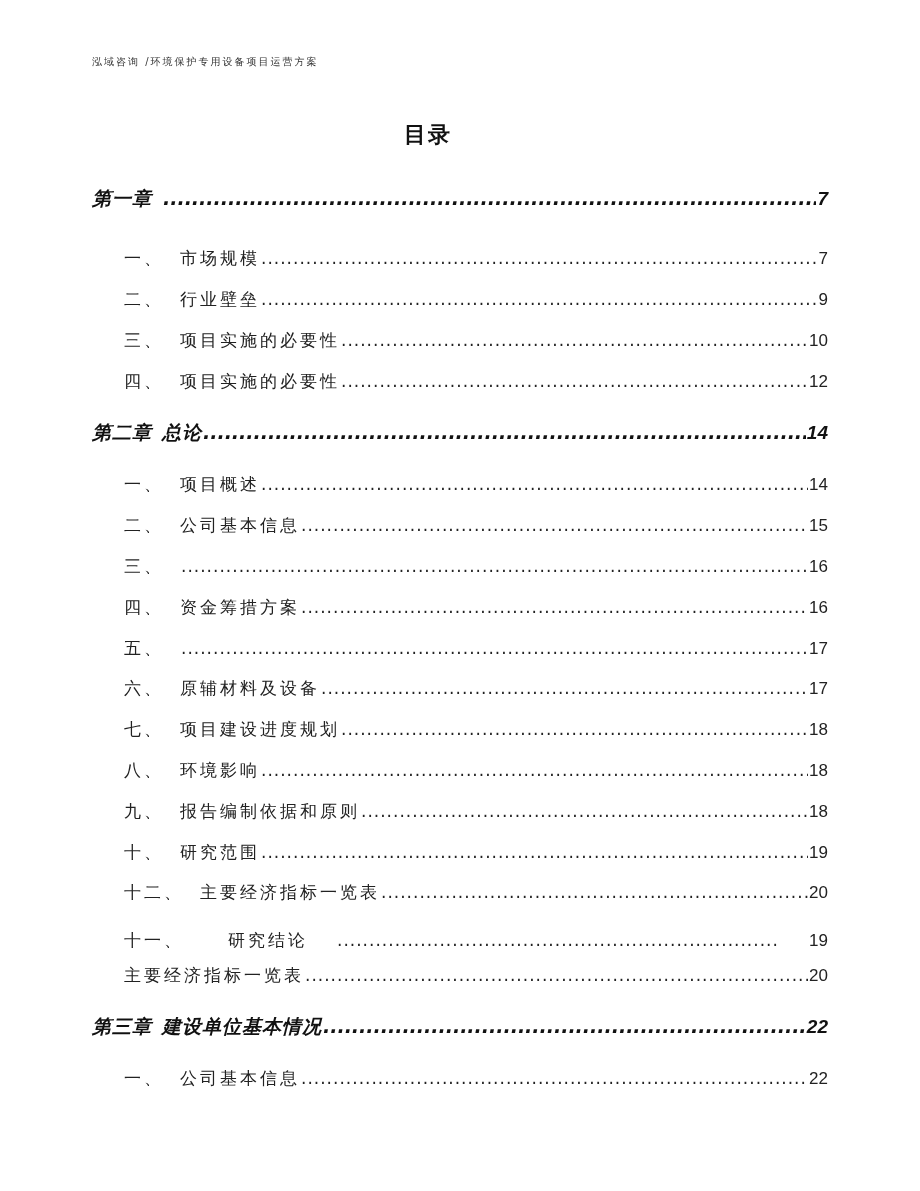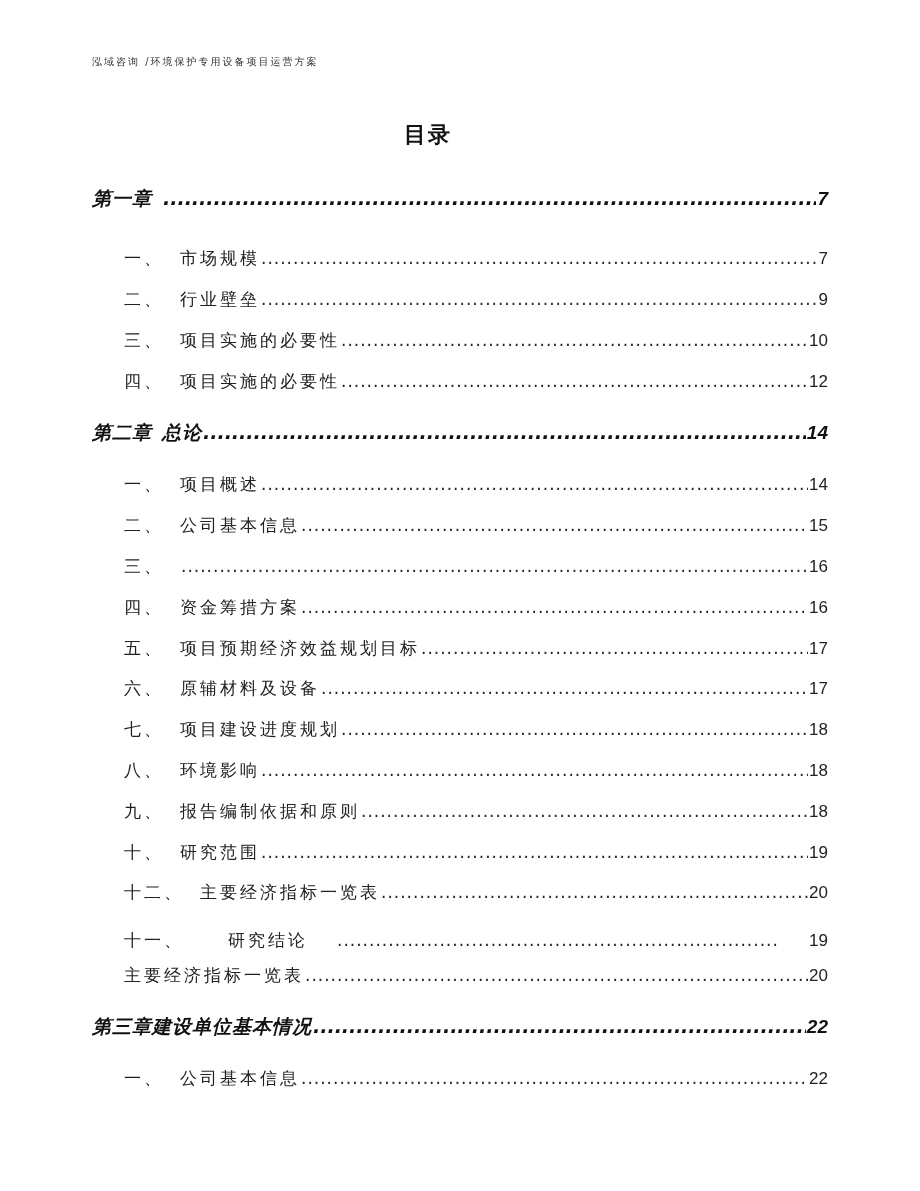--- a/index.html
+++ b/index.html
@@ -78,21 +78,20 @@
       <span class="page">16</span>
     </div>
     <div class="entry section" style="top: 596px;">
       <span class="sec-num">四、</span>
       <span>资金筹措方案</span>
       <span class="dots"></span>
       <span class="page">16</span>
     </div>
     <div class="entry section" style="top: 637px;">
       <span class="sec-num">五、</span>
-      <span>项目预期经济效益规划目标</span>
       <span class="dots"></span>
       <span class="page">17</span>
     </div>
     <div class="entry section" style="top: 677px;">
       <span class="sec-num">六、</span>
       <span>原辅材料及设备</span>
       <span class="dots"></span>
       <span class="page">17</span>
     </div>
     <div class="entry section" style="top: 718px;">
@@ -130,21 +129,21 @@
       <span>主要经济指标一览表</span>
       <span class="dots"></span>
       <span class="page">20</span>
     </div>
     <div class="entry plain" style="top: 964px;">
       <span>主要经济指标一览表</span>
       <span class="dots"></span>
       <span class="page">20</span>
     </div>
     <div class="entry chapter" style="top: 1014px;">
-      <span class="" style=" text-align: center;">第三章</span>
+      <span class="" style="margin-right: 10px; text-align: center;">第三章</span>
       <span>建设单位基本情况</span>
       <span class="dots"></span>
       <span class="page">22</span>
     </div>
     <div class="entry section" style="top: 1067px;">
       <span class="sec-num">一、</span>
       <span>公司基本信息</span>
       <span class="dots"></span>
       <span class="page">22</span>
     </div>

